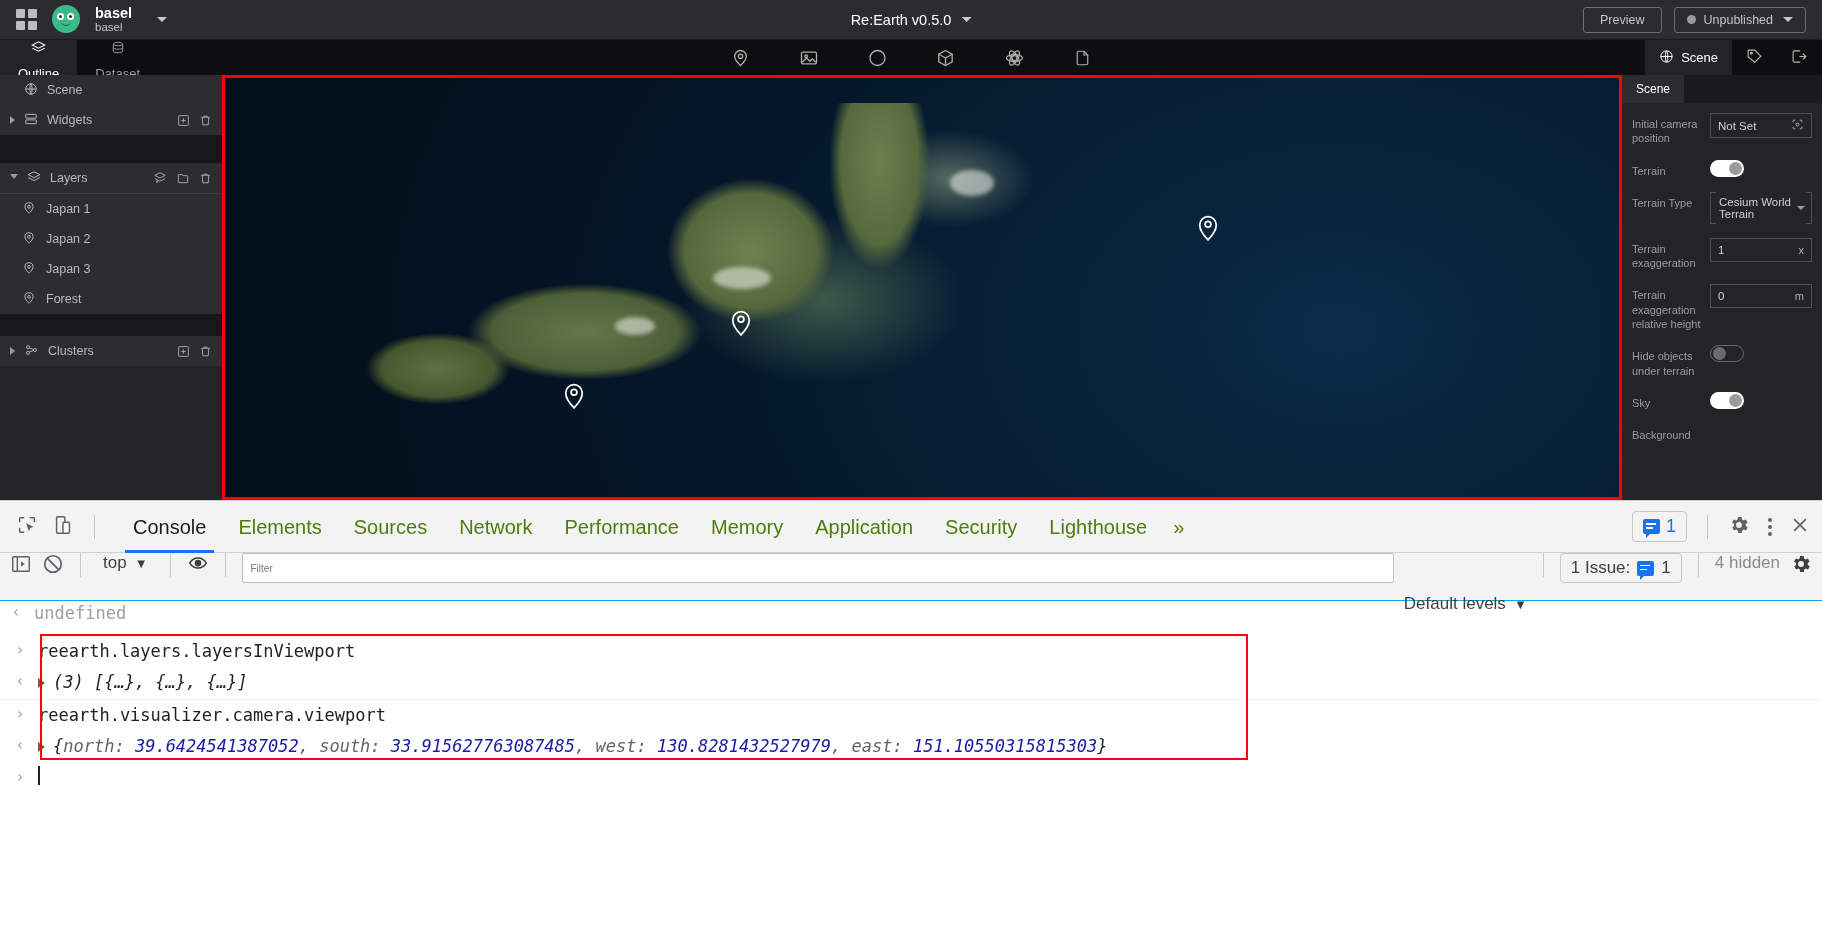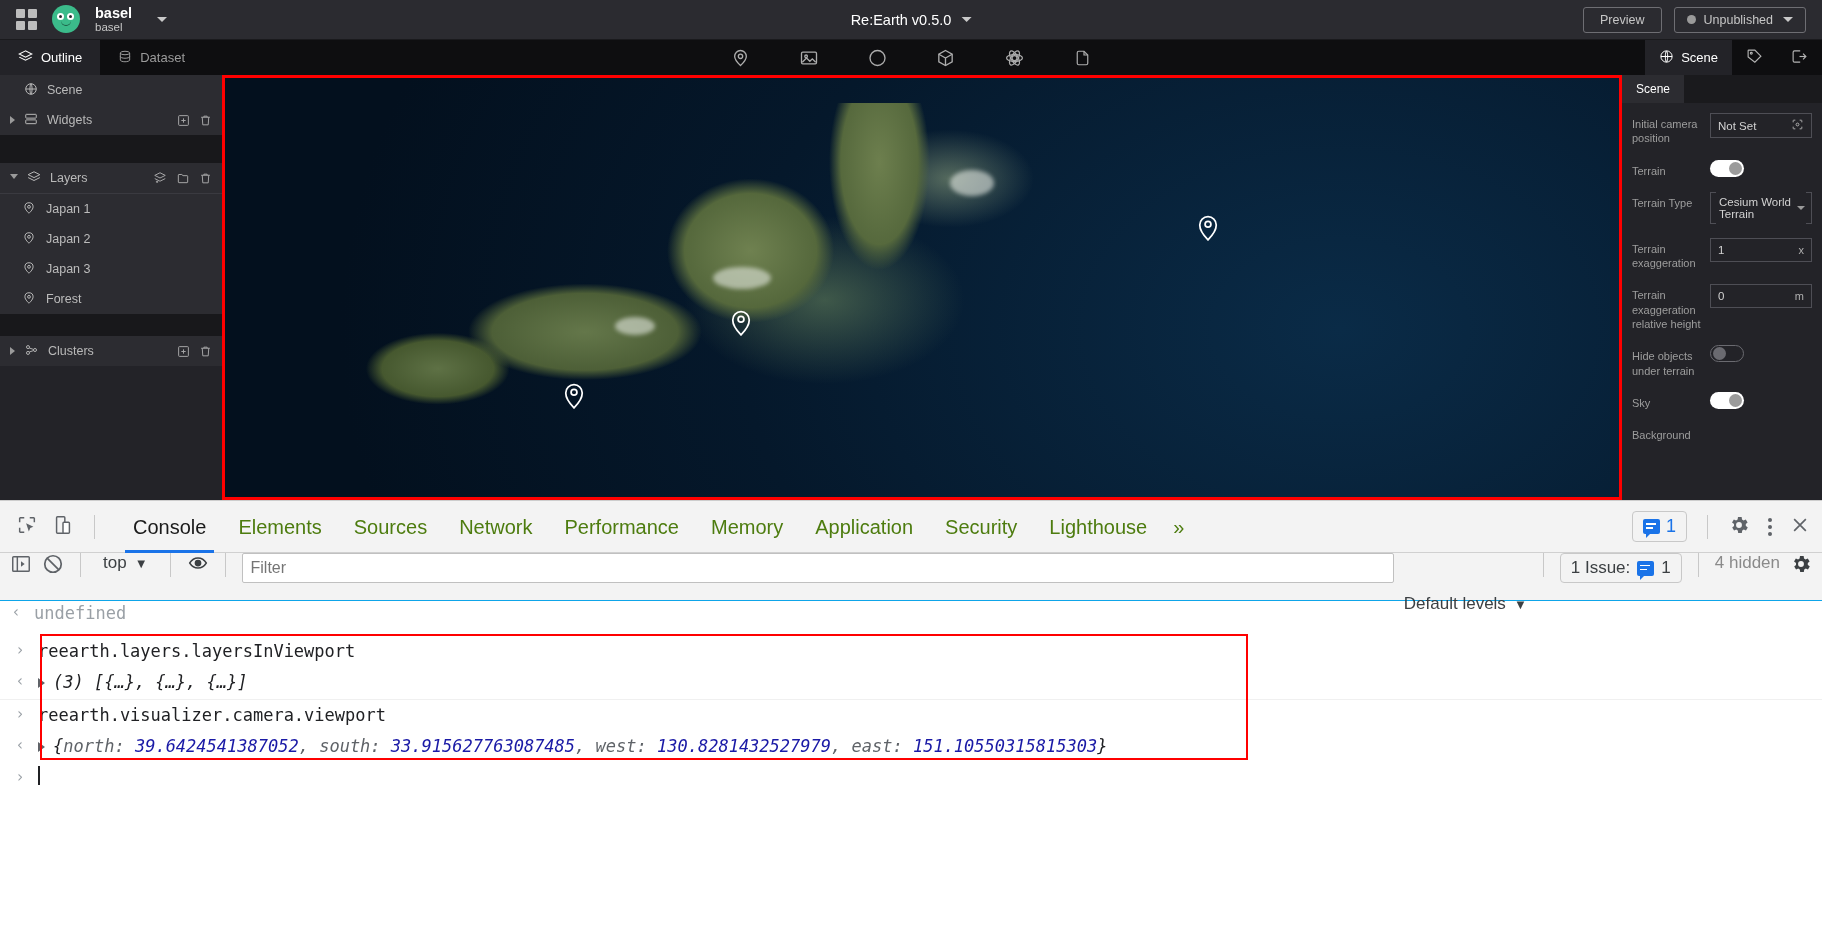--- a/index.html
+++ b/index.html
@@ -50,21 +50,21 @@
     border: 1px solid #6e6e73; border-radius: 3px; padding: 5px 12px;
     display: flex; align-items: center; gap: 8px; font-size: 12.5px; color: #c6c6c6; cursor: pointer;
   }
   .dot { width: 9px; height: 9px; border-radius: 50%; background: #9a9a9a; display: block; }
 
   
   .subbar { height: 35px; flex: 0 0 35px; display: flex; background: #0e0e10; position: relative; }
   .tabs-left { display: flex; }
   .tab-lf {
     display: flex; align-items: center; gap: 8px; padding: 0 18px; font-size: 13px;
-    color: #9b9b9b; cursor: pointer; height: 35px;
+    color: #9b9b9b; cursor: pointer; height: 35px; flex-direction: column;
   }
   .tab-lf.active { background: #232328; color: #ffffff; }
   .subbar-center {
     position: absolute; left: 50%; transform: translateX(-50%);
     display: flex; align-items: center; gap: 48px; height: 35px;
   }
   .sb-icon { cursor: pointer; opacity: .82; display: flex; align-items: center; }
   .subbar-right { margin-left: auto; display: flex; align-items: center; }
   .tab-rt {
     display: flex; align-items: center; gap: 7px; padding: 0 14px; height: 35px;
@@ -169,21 +169,21 @@
   .speech i { position: absolute; left: 3px; right: 4px; height: 1.5px; background: #fff; }
   .speech i:nth-child(1){ top:4px; } .speech i:nth-child(2){ top:8px; right:7px; }
   .kebab { display: flex; flex-direction: column; gap: 3px; cursor: pointer; padding: 0 4px; }
   .kebab b { width: 4px; height: 4px; border-radius: 50%; background: #5f6368; display: block; }
 
   .dt-toolbar { height: 48px; flex: 0 0 48px; display: flex; align-items: flex-start; gap: 10px; padding: 0 10px;
                 border-bottom: 1px solid #0ea5e9; background: #f3f3f3; }
   .ctx-select { font-size: 17px; color: #3c4043; display: flex; align-items: center; gap: 8px; cursor: pointer; padding: 0 6px; }
   .filter-input {
     flex: 1 1 auto; height: 30px; border: 1px solid #c0c0c0; border-radius: 2px; background: #fff;
-    font-size: 16px; color: #777; padding: 0 8px; font-family: inherit; outline: none;
+    font-size: 10px; color: #777; padding: 0 8px; font-family: inherit; outline: none;
   }
   .lvl-select { font-size: 17px; color: #3c4043; display: flex; align-items: center; gap: 8px; cursor: pointer; margin-top: 41px; }
   .issue-chip2 {
     border: 1px solid #c8c8c8; border-radius: 4px; padding: 4px 10px; display: flex; align-items: center; gap: 7px;
     font-size: 17px; color: #3c4043; cursor: pointer;
   }
   .hidden-count { font-size: 17px; color: #8a8a8a; }
 
   .dt-console { flex: 1 1 auto; overflow: hidden; font-family: "DejaVu Sans Mono", monospace; position: relative; }
   .cline { display: flex; align-items: flex-start; gap: 10px; padding: 3px 0 3px 8px; font-size: 17px; line-height: 1.5; }

